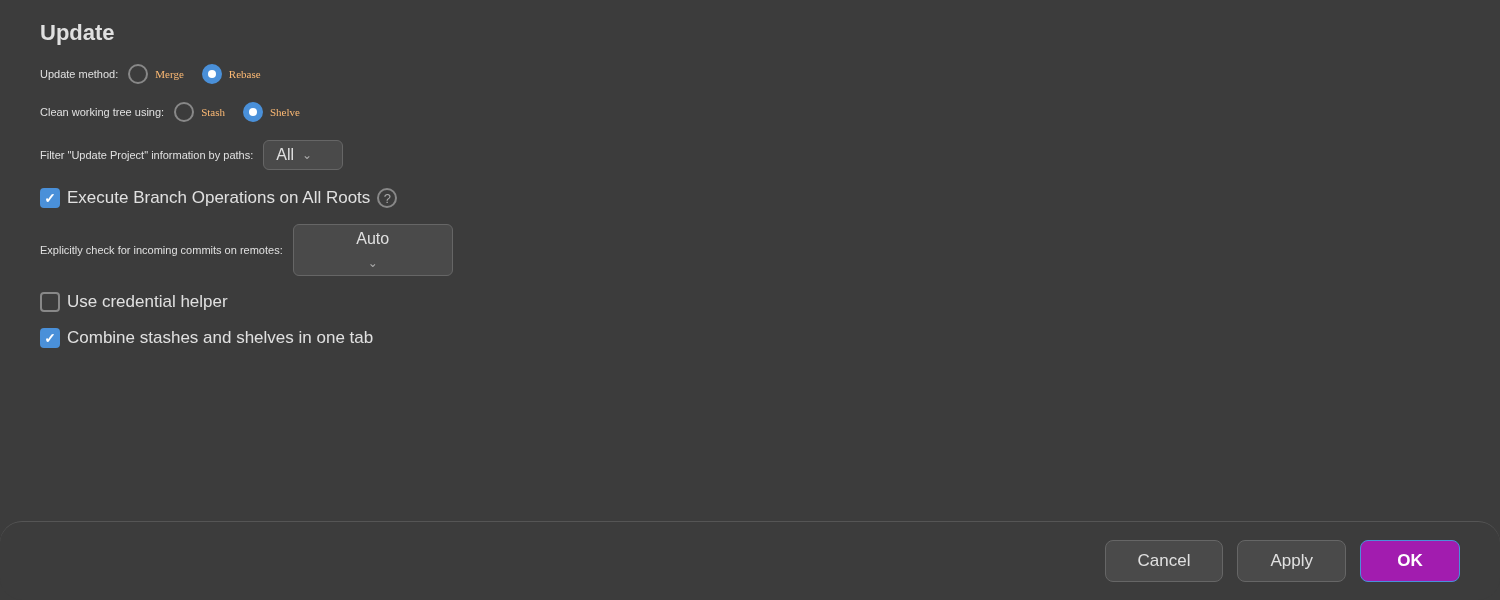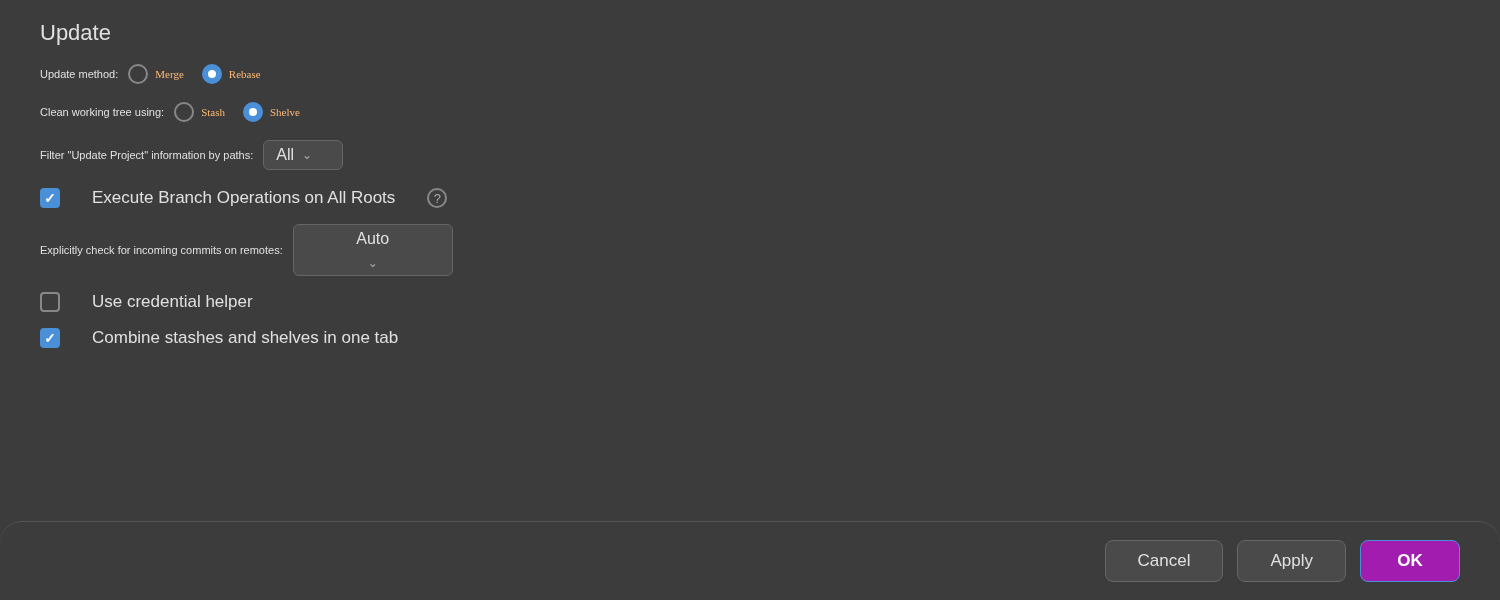--- a/index.html
+++ b/index.html
@@ -25,21 +25,21 @@
       justify-content: space-between;
     }
 
     .content-area {
       padding: 20px 40px 10px 40px;
       flex: 1;
     }
 
     .section-title {
       font-size: 22px;
-      font-weight: 400;
+      font-weight: 700;
       color: #e0e0e0;
       margin-bottom: 18px;
     }
 
     .row {
       display: flex;
       align-items: center;
       margin-bottom: 18px;
       font-size: 17px;
       color: #e0e0e0;
@@ -123,21 +123,21 @@
 
     .chevron {
       font-size: 12px;
       color: #aaa;
     }
 
     
     .checkbox-row {
       display: flex;
       align-items: center;
-      gap: 32px;
+      gap: 7px;
       margin-bottom: 16px;
       font-size: 17px;
       color: #e0e0e0;
       cursor: pointer;
     }
 
     .checkbox-box {
       width: 20px;
       height: 20px;
       border-radius: 4px;

